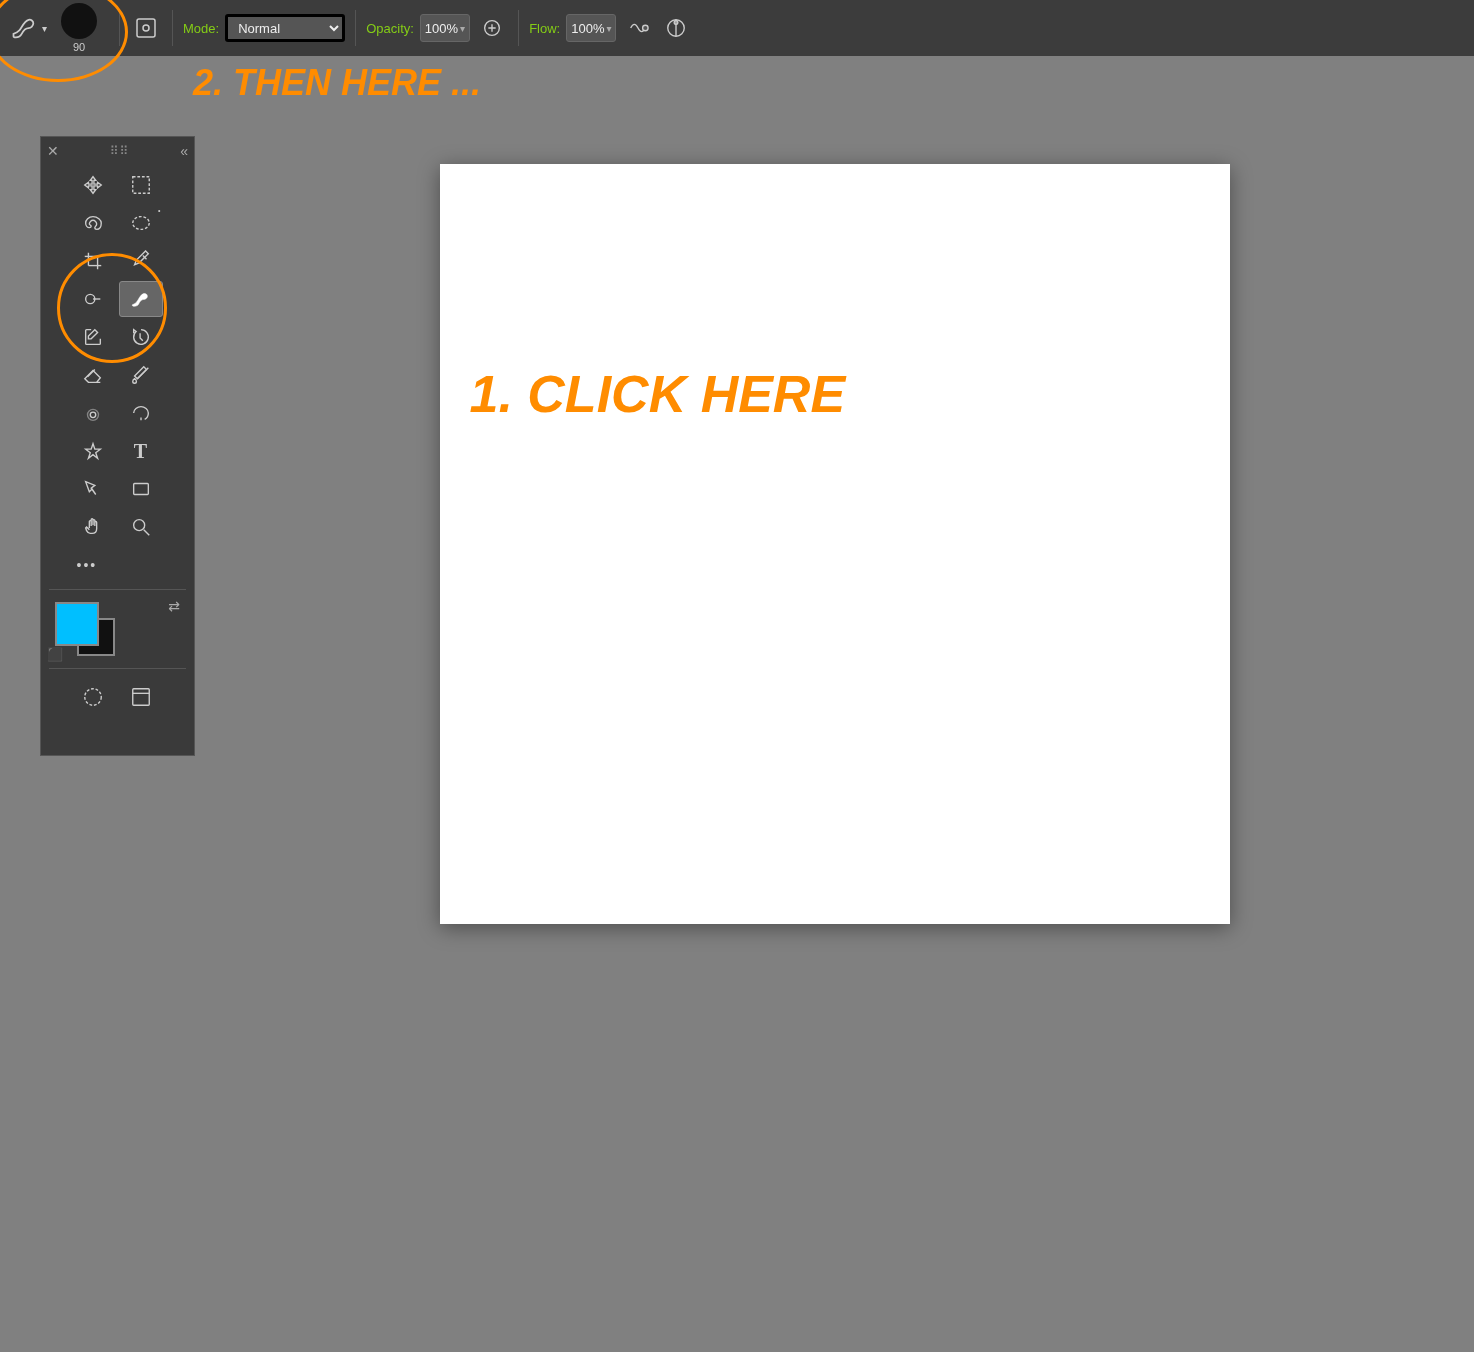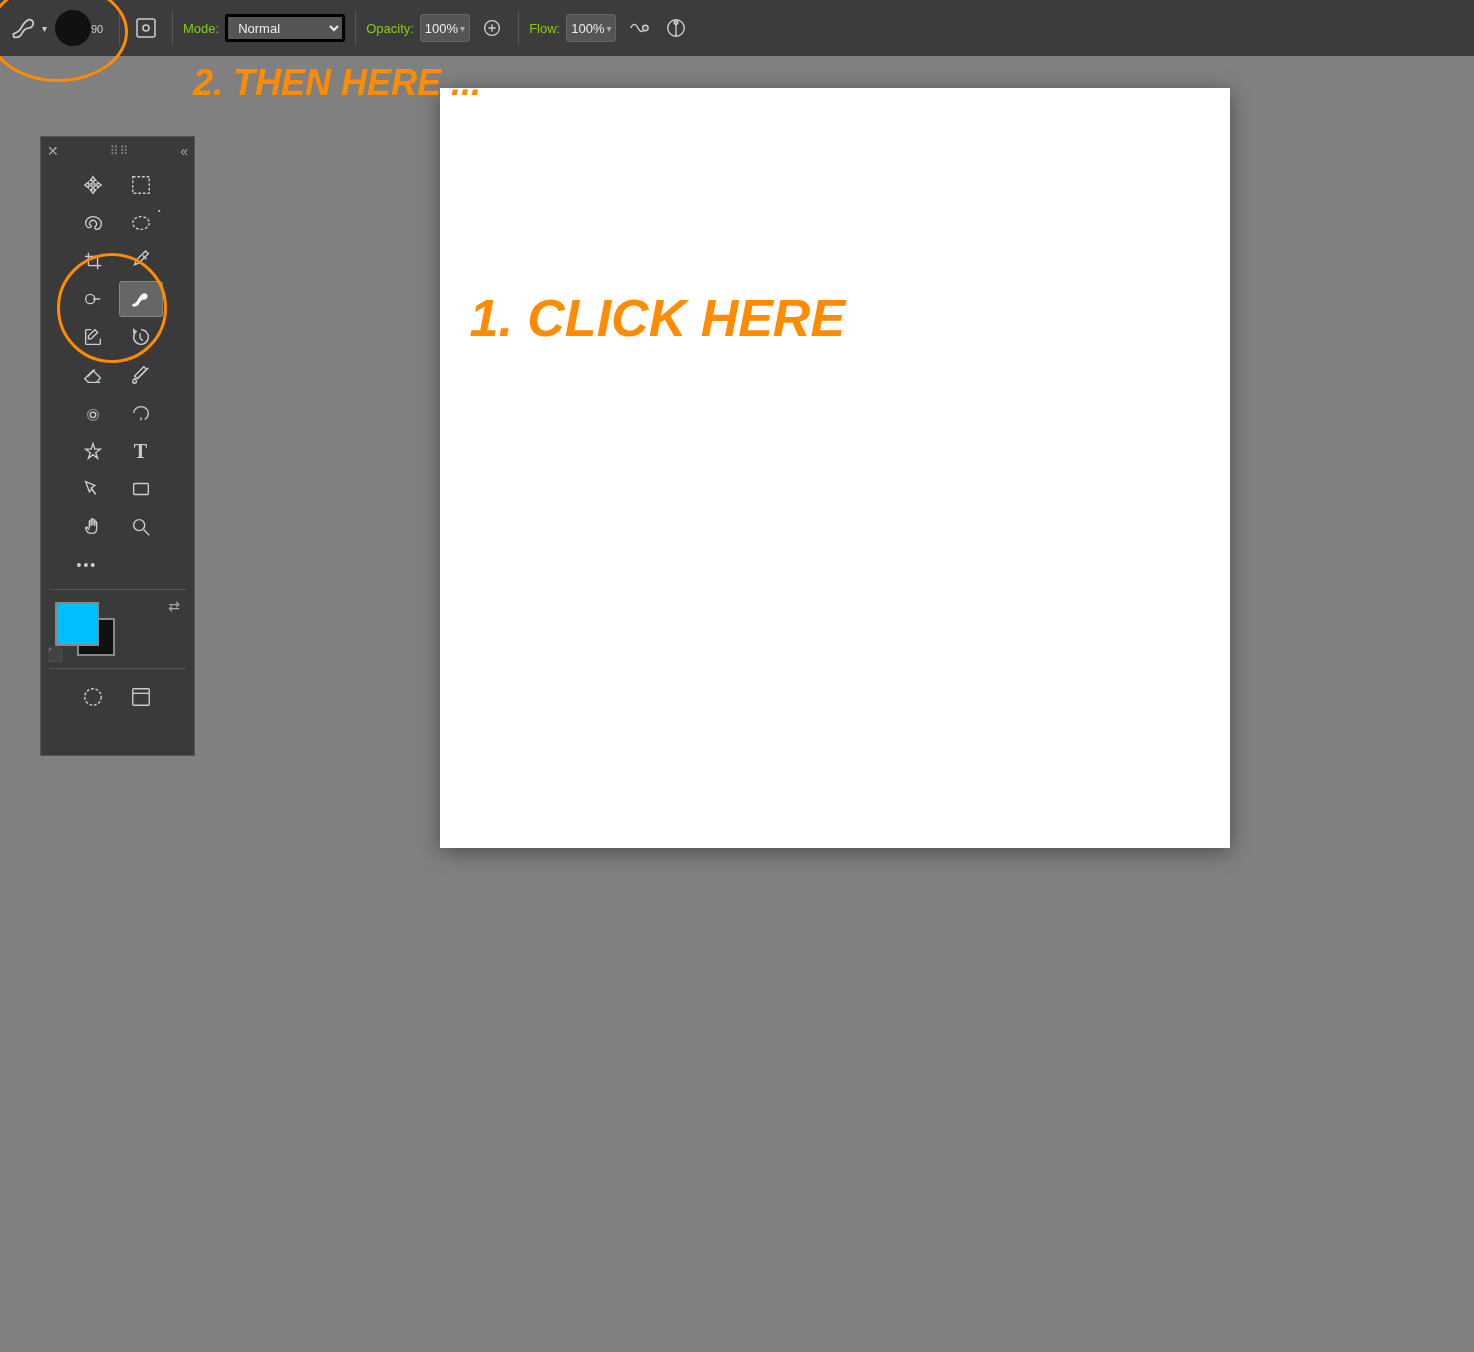--- a/index.html
+++ b/index.html
@@ -57,21 +57,21 @@
       border: 3px solid #FF8C00;
       border-radius: 50%;
       top: -30px;
       left: -20px;
       pointer-events: none;
       z-index: 100;
     }
 
     .brush-size-display {
       display: flex;
-      flex-direction: row;
+      flex-direction: column;
       align-items: center;
       justify-content: center;
       width: 60px;
       height: 52px;
       position: relative;
     }
 
     .brush-circle-preview {
       width: 36px;
       height: 36px;
@@ -316,22 +316,23 @@
       margin-top: 4px;
     }
 
     
     #canvas-area {
       flex: 1;
       display: flex;
       flex-direction: column;
       align-items: center;
       justify-content: flex-start;
-      padding-top: 32px;
-      position: relative;
+      padding-top: 64px;
+      position: relative;
+      margin-top: 44px;
     }
 
     .canvas-document {
       width: 790px;
       height: 760px;
       background: white;
       box-shadow: 0 4px 20px rgba(0,0,0,0.4);
       position: relative;
     }
 

